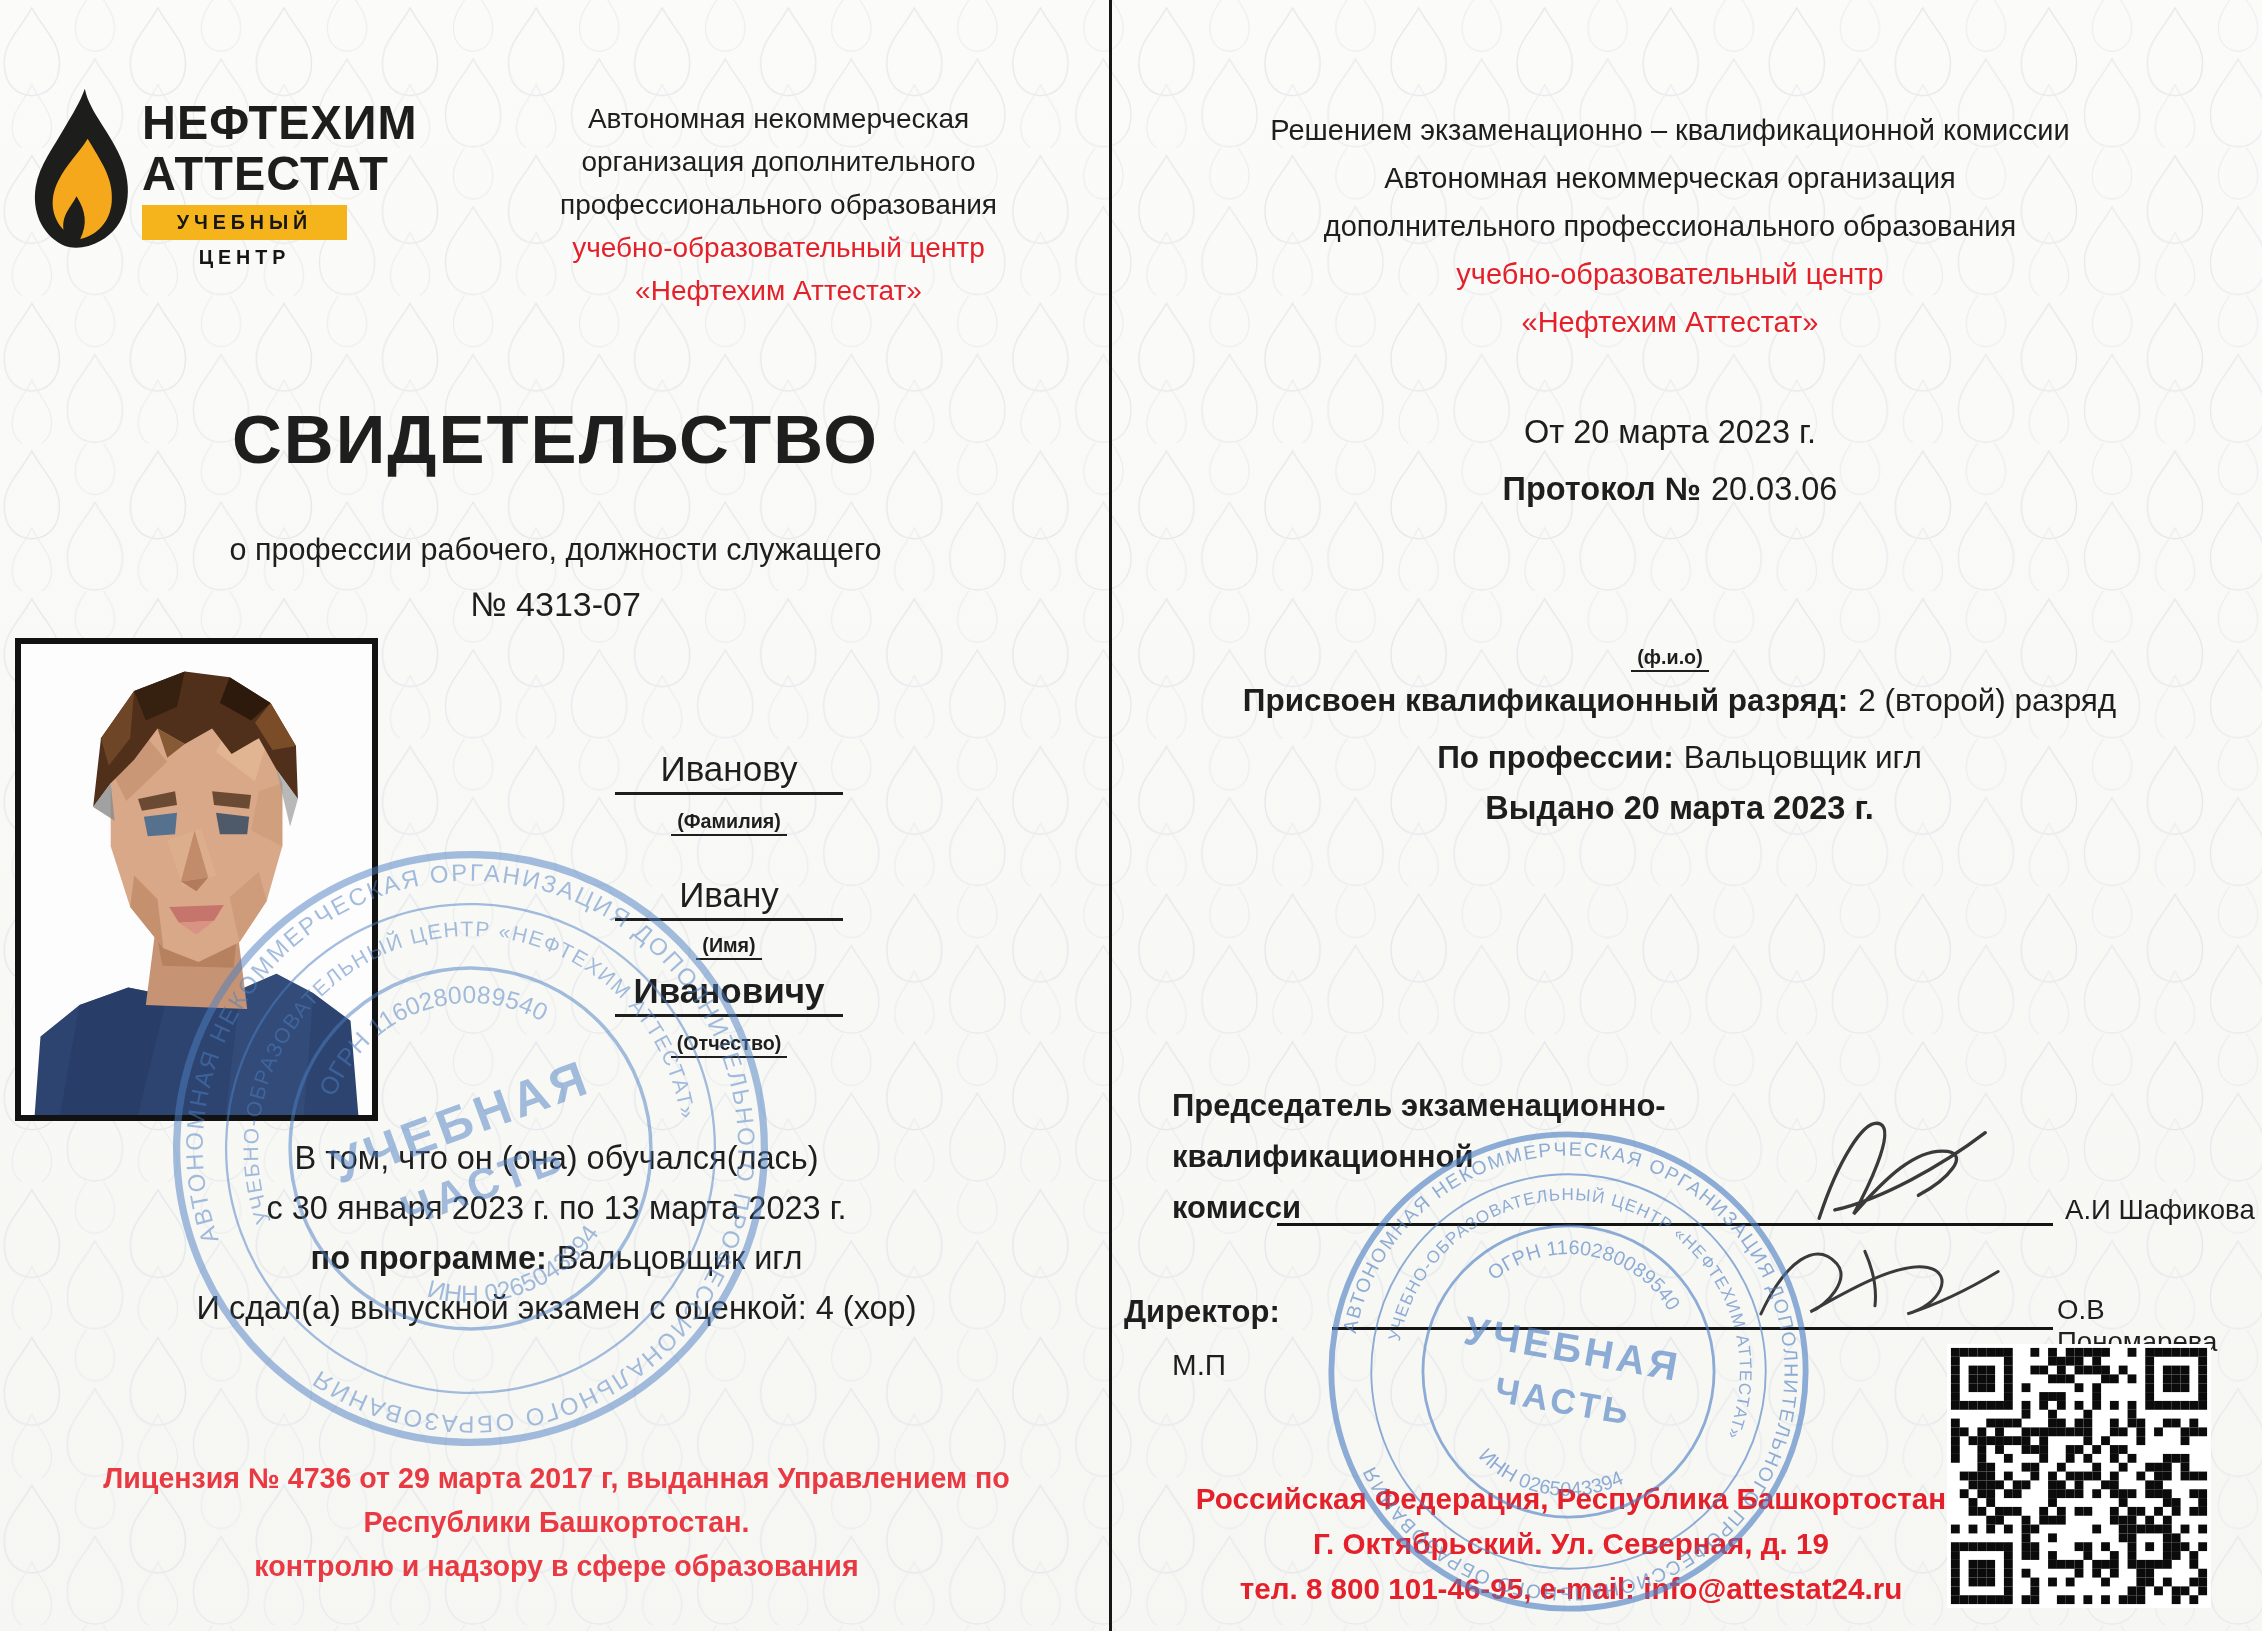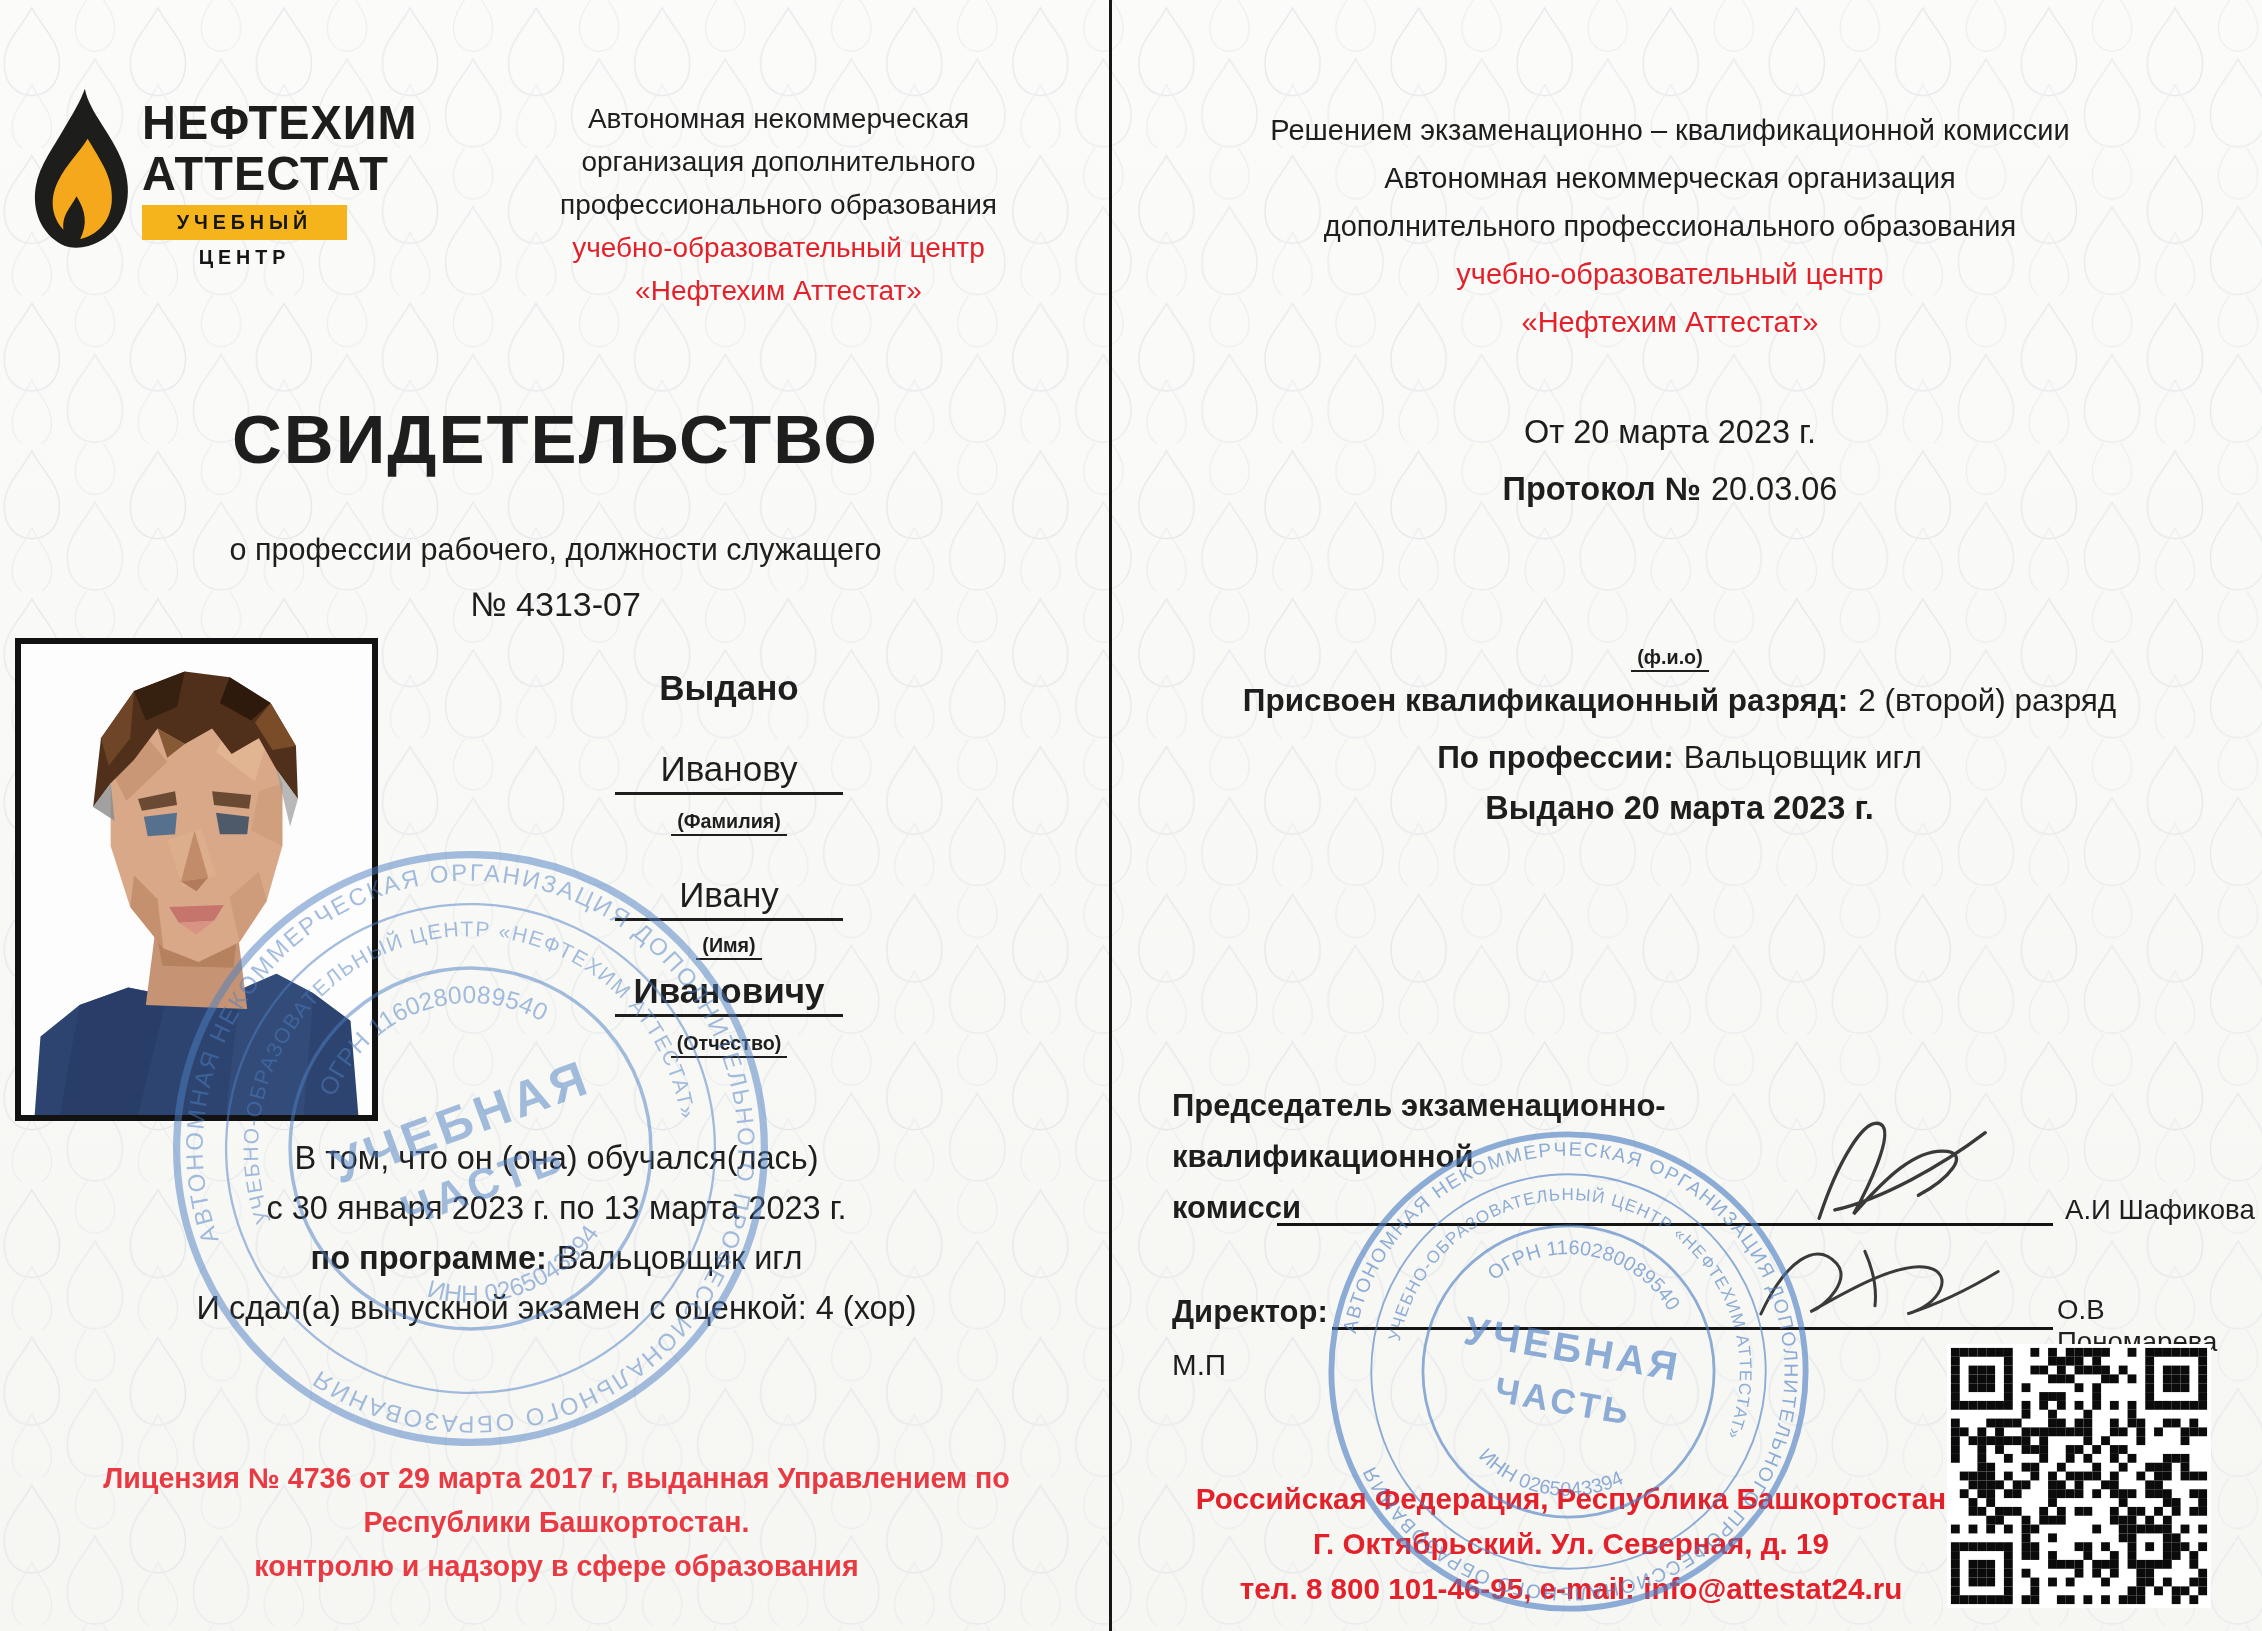--- a/index.html
+++ b/index.html
@@ -119,21 +119,20 @@
       <polygon points="116,48 168,28 160,64 128,78" fill="#36200f"></polygon>
       <polygon points="214,34 256,60 236,78 204,60" fill="#2e1a0c"></polygon>
       <polygon points="82,96 116,48 112,96 90,124" fill="#6e4526"></polygon>
       <polygon points="256,60 282,104 258,108 240,80" fill="#7a4c28"></polygon>
       <polygon points="140,86 168,102 150,116" fill="#7c512c" opacity="0.9"></polygon>
       <polygon points="74,166 92,142 96,180" fill="#8a8a8a" opacity="0.8"></polygon>
       <polygon points="284,158 262,128 276,186" fill="#9a9a9a" opacity="0.7"></polygon>
     </svg>
   </div>
 
-  <div class="abs namecol c b" style="top:668px;font-size:35px;">Выдано</div>
   <div class="abs namecol c fio" style="top:749px;">
     <span class="ul3">Иванову</span>
   </div>
   <div class="abs namecol c small-lbl" style="top:810px;">
     <span class="ul2">(Фамилия)</span>
   </div>
   <div class="abs namecol c fio" style="top:875px;">
     <span class="ul3">Ивану</span>
   </div>
   <div class="abs namecol c small-lbl" style="top:934px;">
@@ -189,21 +188,21 @@
   <div class="abs sig-lbl" style="left:1172px;top:1088px;">Председатель экзаменационно-</div>
   <div class="abs sig-lbl" style="left:1172px;top:1139px;">квалификационной</div>
   <div class="abs sig-lbl" style="left:1172px;top:1190px;">комисси</div>
   <div class="abs sig-line" style="left:1277px;top:1190px;width:776px;height:33px;"></div>
   <div class="abs sig-name" style="left:2065px;top:1194px;">А.И Шафикова</div>
 
   <svg class="abs sig-svg" style="left:1793px;top:1101px;" width="209" height="126" viewBox="0 0 200 120">
     <path d="M25,112 C42,60 68,14 84,22 C98,30 70,86 58,108 C88,74 118,44 148,48 C168,51 150,74 120,90 M40,104 C84,94 142,62 184,30" fill="none" stroke="#3a3a3a" stroke-width="3.2" stroke-linecap="round"></path>
   </svg>
 
-  <div class="abs sig-lbl" style="left:1172px;top:1294px;">Директор:</div>
+  <div class="abs sig-lbl" style="left:1124px;top:1294px;">Директор:</div>
   <div class="abs sig-line" style="left:1332px;top:1294px;width:721px;height:33px;"></div>
   <div class="abs sig-name" style="left:2057px;top:1294px;">О.В Пономарева</div>
 
   <svg class="abs sig-svg" style="left:1744px;top:1221px;" width="266" height="106" viewBox="0 0 260 105">
     <path d="M15,92 C40,38 70,20 90,42 C104,58 80,84 64,90 C96,72 150,40 180,46 C208,52 192,84 160,92 C198,80 230,62 250,50 M118,30 C126,48 130,66 128,84" fill="none" stroke="#3a3a3a" stroke-width="3" stroke-linecap="round"></path>
   </svg>
 
   <div class="abs mp">М.П</div>
 
   <div class="abs stamp stampL" id="stampL"><svg viewBox="0 0 420 420" width="100%" height="100%">

